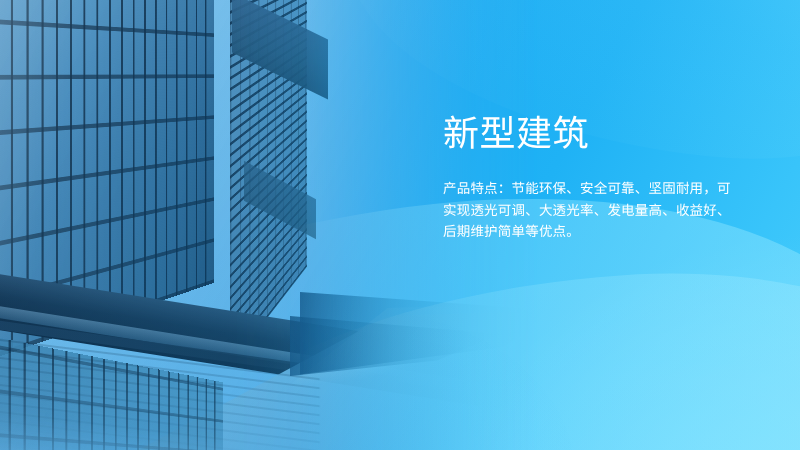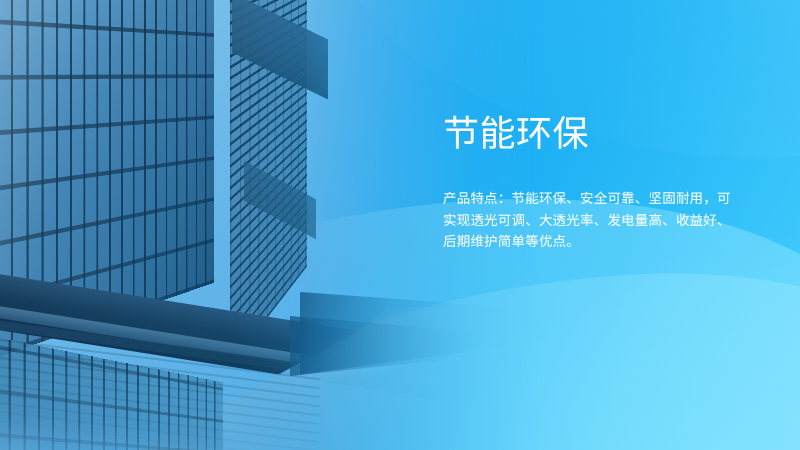--- a/index.html
+++ b/index.html
@@ -240,21 +240,21 @@
   .title {
     color: #ffffff;
     font-size: 36px;
     line-height: 44px;
     font-weight: 400;
     letter-spacing: .5px;
     white-space: nowrap;
   }
   .title .t-line { display: block; }
   .subcopy {
-    margin-top: 32px;
+    margin-top: 22px;
     color: #ffffff;
     font-size: 13.5px;
     line-height: 21.5px;
     font-weight: 400;
     letter-spacing: .2px;
     width: 290px;
   }
 </style>
 </head>
 <body>
@@ -282,18 +282,18 @@
     <div class="mirror-glow"></div>
     <div class="reflection"></div>
     <div class="ripples"></div>
     <div class="refl-wedge"></div>
     <div class="refl-wedge2"></div>
     <div class="photo-tint"></div>
   </div>
 
   <div class="copy">
     <div class="title">
-      <span class="t-line">节能环保</span>
+      <span class="t-line">新型建筑</span>
     </div>
     <div class="subcopy">产品特点：节能环保、安全可靠、坚固耐用，可实现透光可调、大透光率、发电量高、收益好、后期维护简单等优点。</div>
   </div>
 
 </div>
 
 </body></html>

